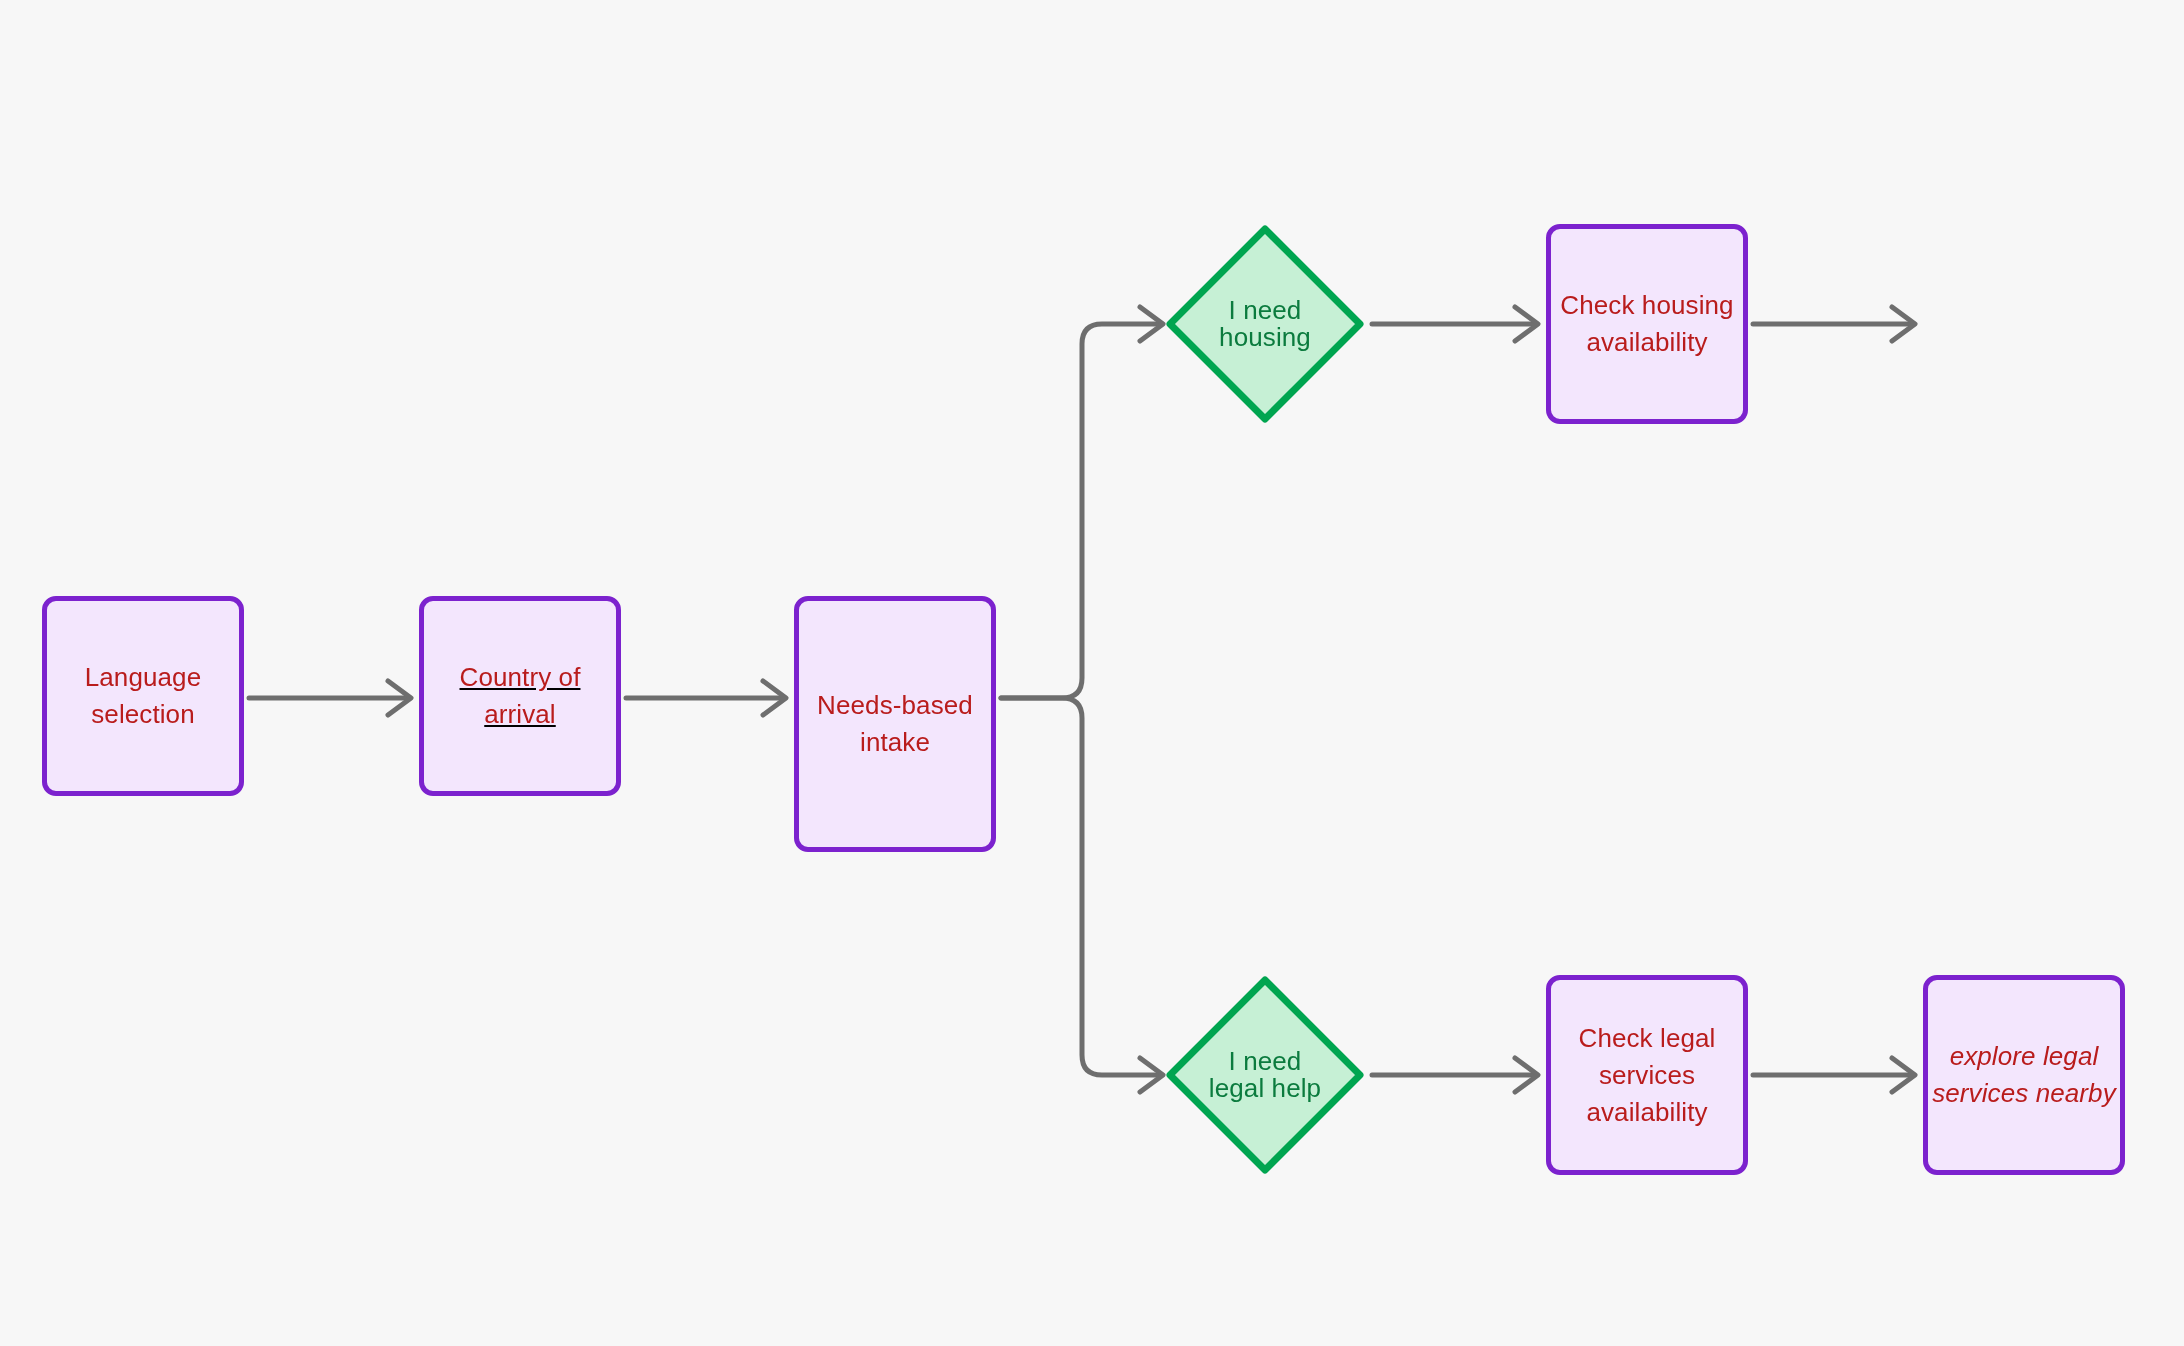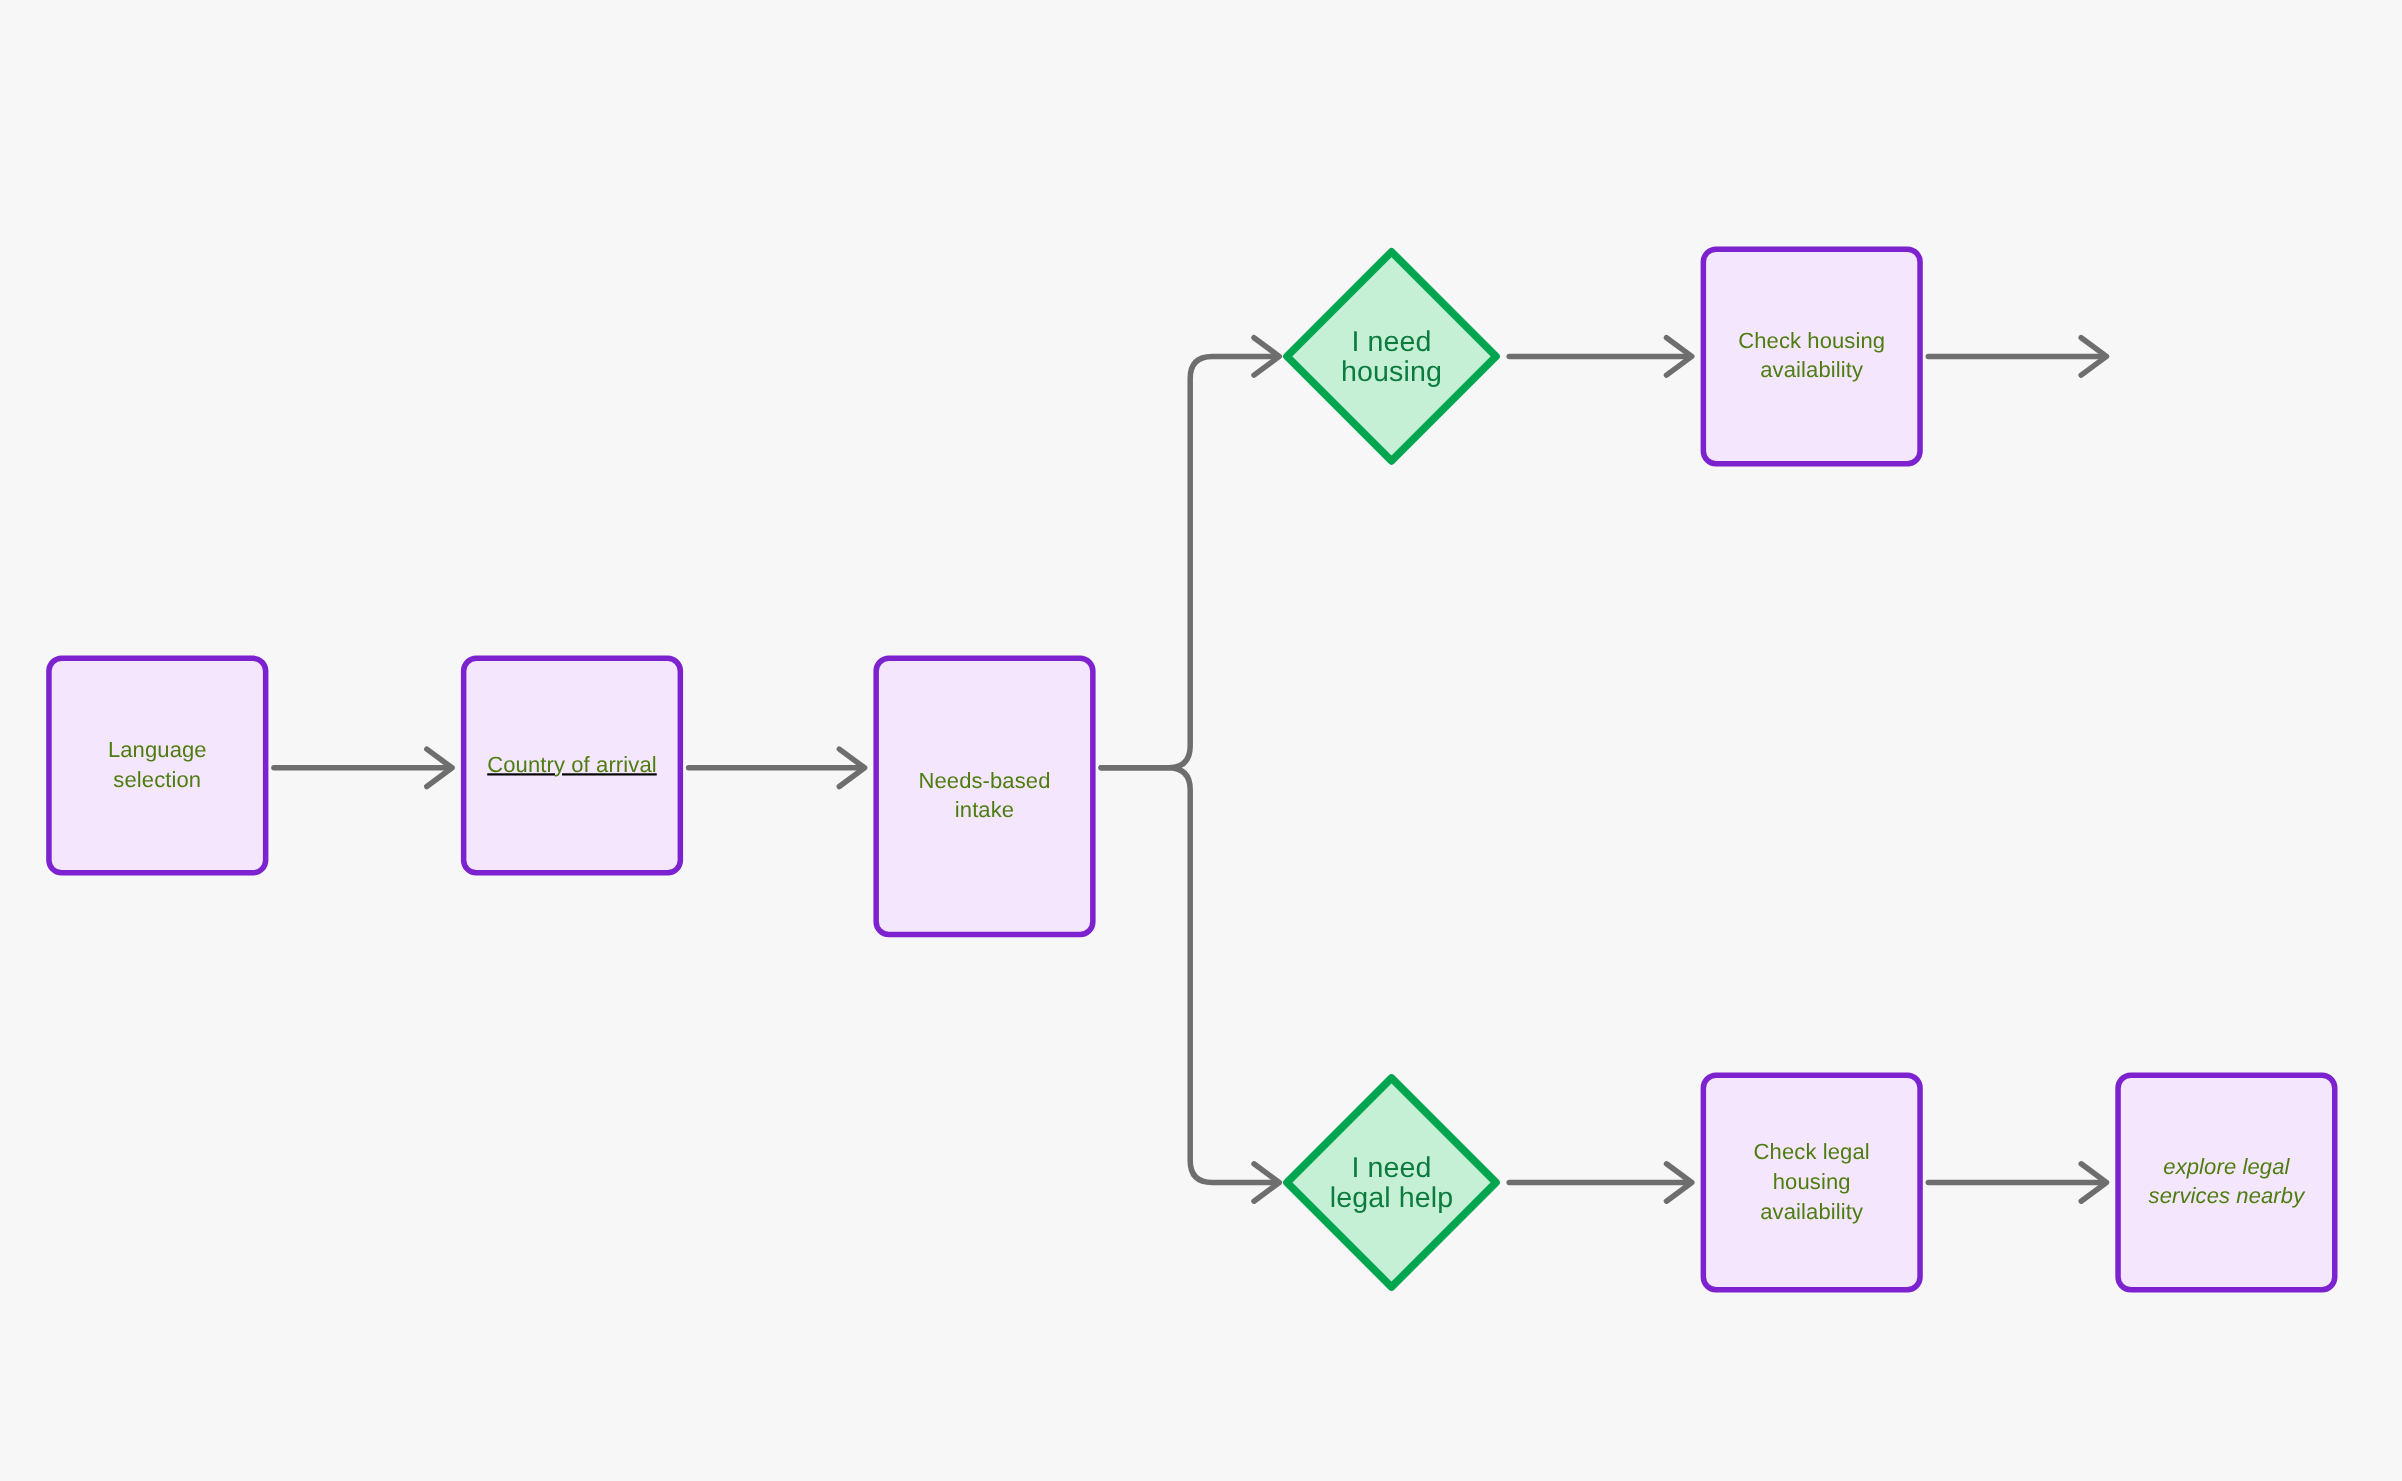--- a/index.html
+++ b/index.html
@@ -30,23 +30,23 @@
     align-items: center;
     justify-content: center;
     text-align: center;
   }
   .node-process {
     background: #f3e6fd;
     border: 5px solid #7c22ce;
     border-radius: 14px;
   }
   .node-process .node-label {
-    color: #4d7c0f;
-    font-size: 20px;
-    line-height: 27px;
+    color: #b91c1c;
+    font-size: 26px;
+    line-height: 37px;
     letter-spacing: 0.1px;
     white-space: pre-line;
   }
   .node-decision {
     background: transparent;
     border: none;
   }
   .node-decision .diamond-svg {
     position: absolute;
     left: 0;
@@ -141,21 +141,21 @@
   </div>
 
   <div class="node node-process" style="left:1546px; top:224px; width:202px; height:200px;">
     <span class="node-label">Check housing
 availability</span>
   </div>
 
 
   <div class="node node-process" style="left:1546px; top:975px; width:202px; height:200px;">
     <span class="node-label">Check legal
-housing
+services
 availability</span>
   </div>
 
   <div class="node node-process" style="left:1923px; top:975px; width:202px; height:200px;font-style:italic;">
     <span class="node-label">explore legal
 services nearby</span>
   </div>
 
 </div>
 

